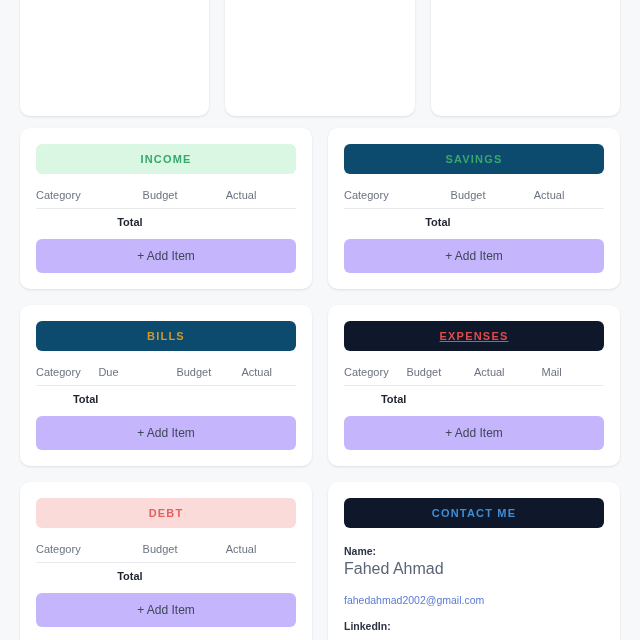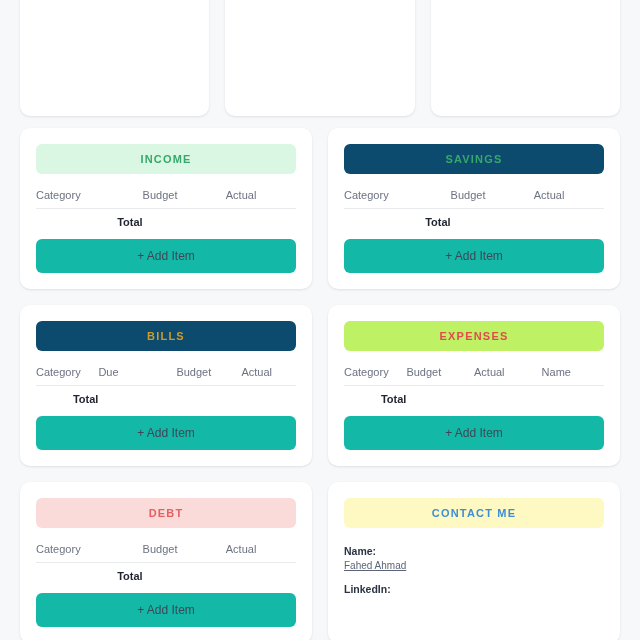--- a/index.html
+++ b/index.html
@@ -66,23 +66,23 @@
     font-size: 11px;
     font-weight: 700;
     letter-spacing: 1.2px;
     padding: 9px 6px;
     margin-bottom: 15px;
   }
 
   .t-income   { background: #d9f7e3; color: #37a86b; }
   .t-savings  { background: #0c4a6e; color: #37a86b; }
   .t-bills    { background: #0c4a6e; color: #d09a2a; }
-  .t-expenses { background: #bef264; color: #e04b4b; }
+  .t-expenses { background: #0f172a; color: #e04b4b; text-decoration: underline; }
   .t-debt     { background: #fbdada; color: #e66060; }
-  .t-contact  { background: #fef9c3; color: #3d8ed6; }
+  .t-contact  { background: #0f172a; color: #3d8ed6; }
 
   table.budget-table {
     width: 100%;
     border-collapse: collapse;
     table-layout: fixed;
   }
   table.budget-table th {
     font-size: 11px;
     font-weight: 400;
     color: #6b7280;
@@ -96,21 +96,21 @@
   table.budget-table td.total-cell {
     font-size: 11px;
     font-weight: 700;
     color: #1f2430;
     padding: 7px 0 0 0;
     text-align: right;
   }
 
   .add-item {
     margin-top: 11px;
-    background: #14b8a6;
+    background: #c4b5fd;
     border: none;
     border-radius: 6px;
     width: 100%;
     padding: 10px 0;
     font-family: "Liberation Sans", sans-serif;
     font-size: 12px;
     color: #3e4758;
     text-align: center;
     cursor: pointer;
     display: block;
@@ -135,23 +135,22 @@
   .contact-body { padding-top: 2px; }
   .contact-group { margin-bottom: 12px; }
   .contact-group:last-child { margin-bottom: 0; }
   .contact-label {
     font-size: 10.5px;
     font-weight: 700;
     color: #2b3342;
     margin-bottom: 3px;
   }
   .contact-value {
-    font-size: 10px;
+    font-size: 16px;
     color: #5b6577;
-    text-decoration: underline;
   }
   .contact-link {
     font-size: 10.5px;
     color: #5b7bd5;
     text-decoration: none;
     cursor: pointer;
     display: inline-block;
   }
 </style>
 </head>
@@ -233,21 +232,21 @@
     </div>
 
     <div class="card">
       <div class="card-title t-expenses">EXPENSES</div>
       <table class="budget-table c4exp">
         <thead>
           <tr>
             <th>Category</th>
             <th>Budget</th>
             <th>Actual</th>
-            <th>Name</th>
+            <th>Mail</th>
           </tr>
         </thead>
         <tbody>
           <tr>
             <td class="total-cell">Total</td>
             <td class="total-cell"></td>
             <td class="total-cell"></td>
             <td class="total-cell"></td>
           </tr>
         </tbody>
@@ -277,20 +276,21 @@
     </div>
 
     <div class="card">
       <div class="card-title t-contact">CONTACT ME</div>
       <div class="contact-body">
         <div class="contact-group">
           <div class="contact-label">Name:</div>
           <div class="contact-value">Fahed Ahmad</div>
         </div>
         <div class="contact-group">
+          <a class="contact-link">fahedahmad2002@gmail.com</a>
         </div>
         <div class="contact-group">
           <div class="contact-label">LinkedIn:</div>
 
         </div>
       </div>
     </div>
 
   </div>
 </div>

